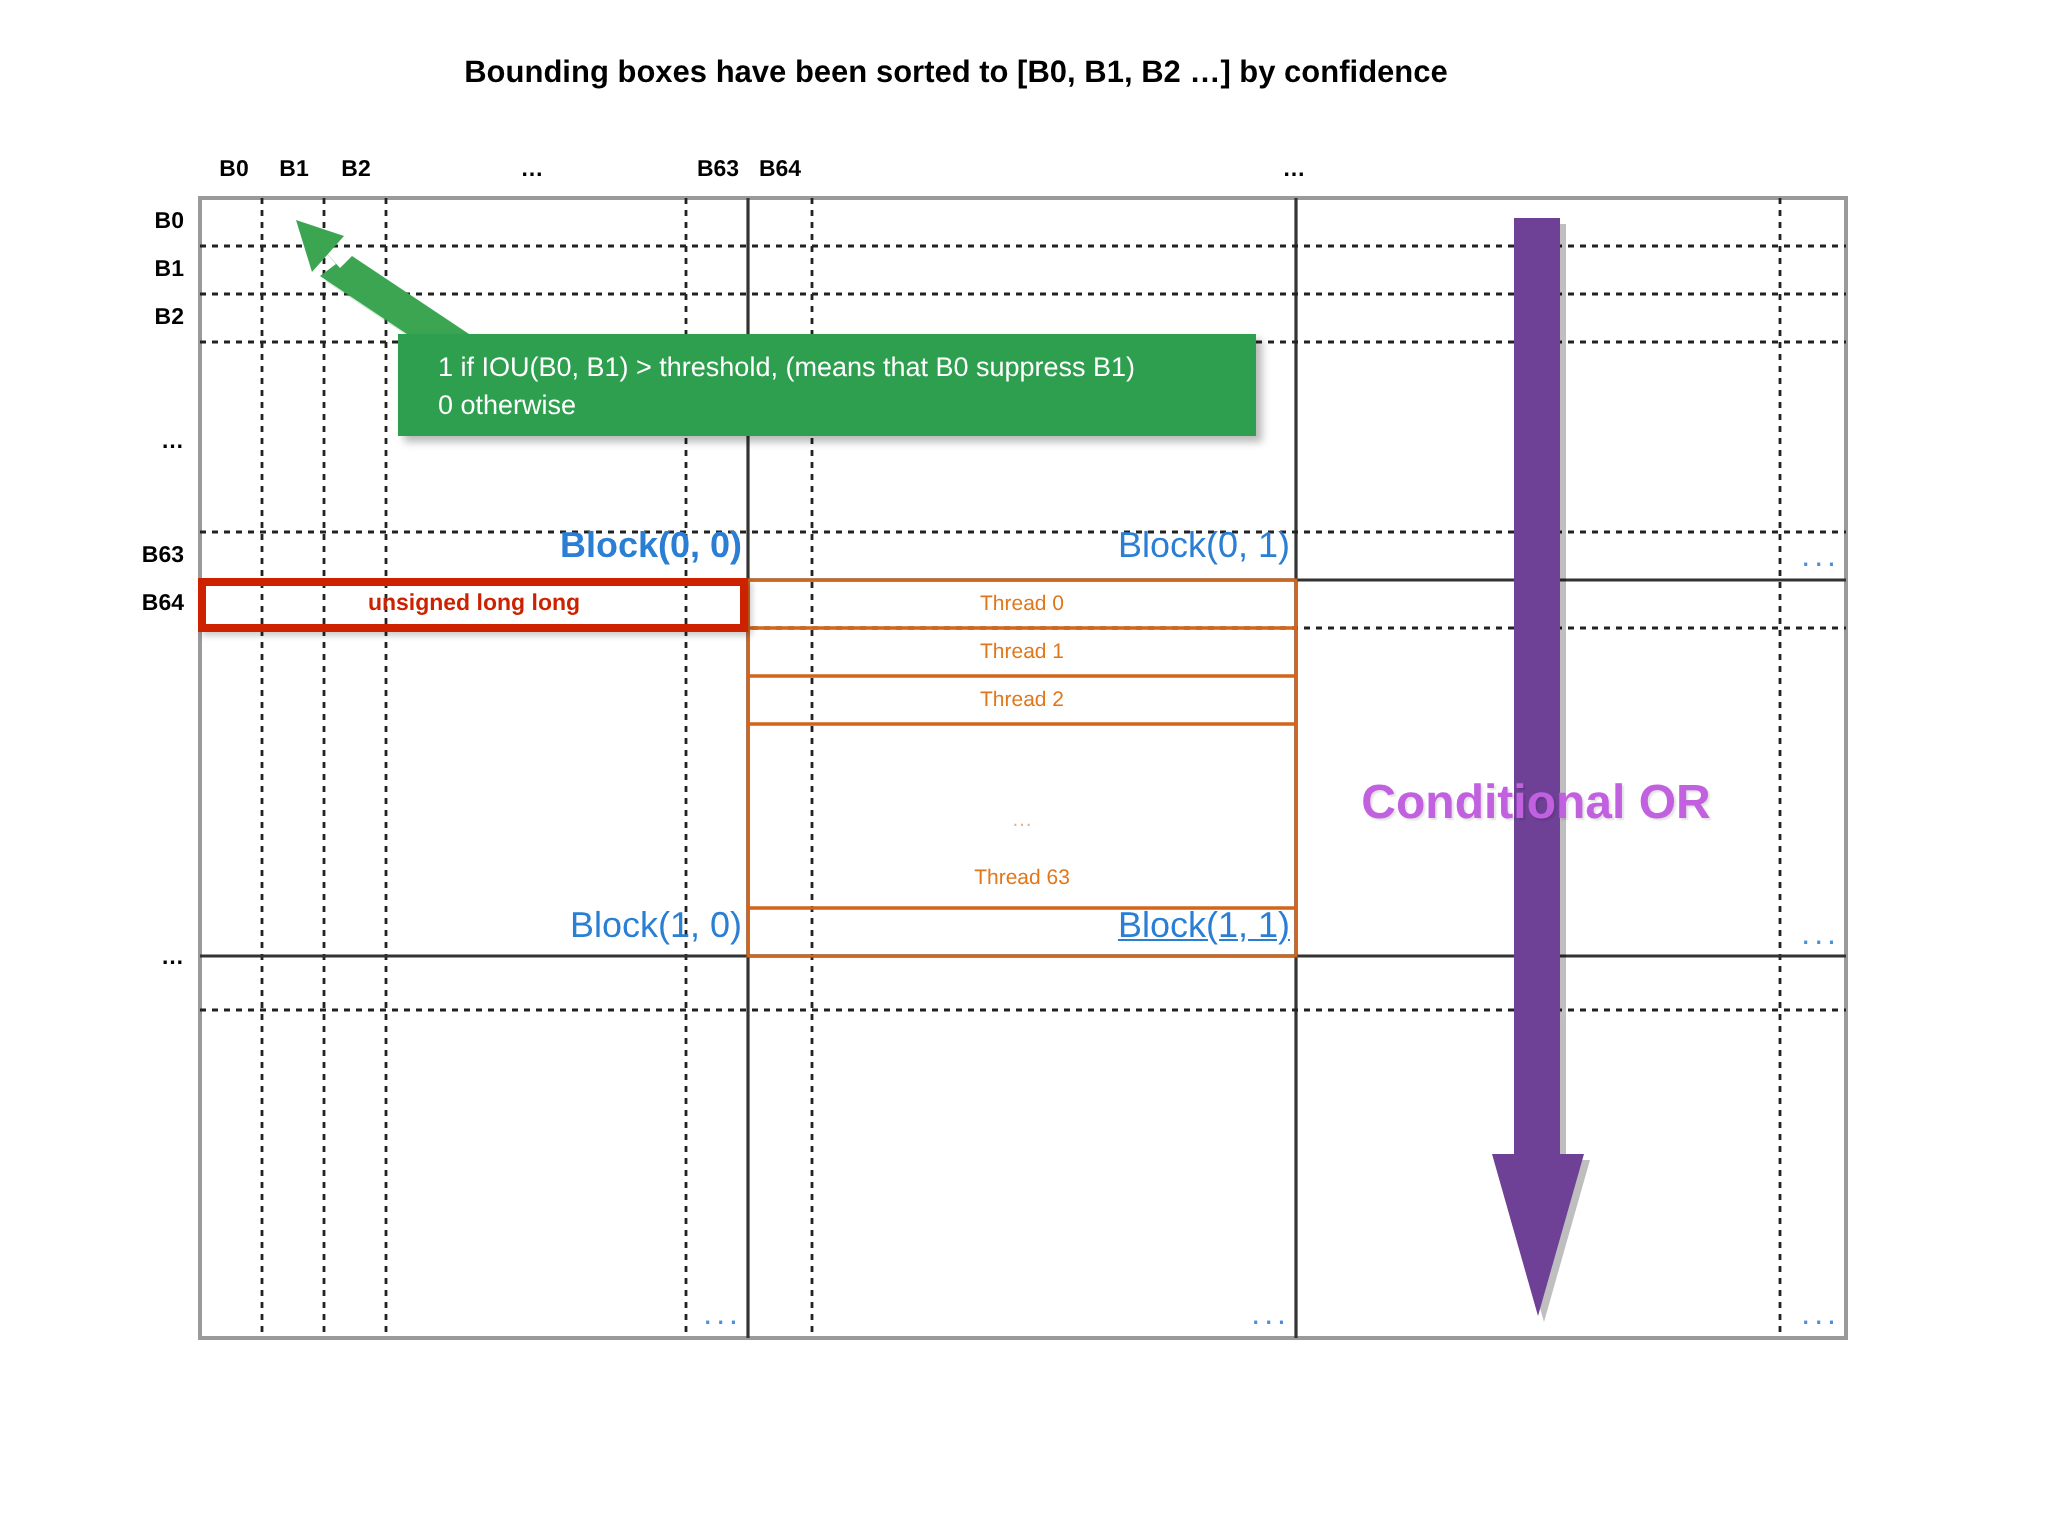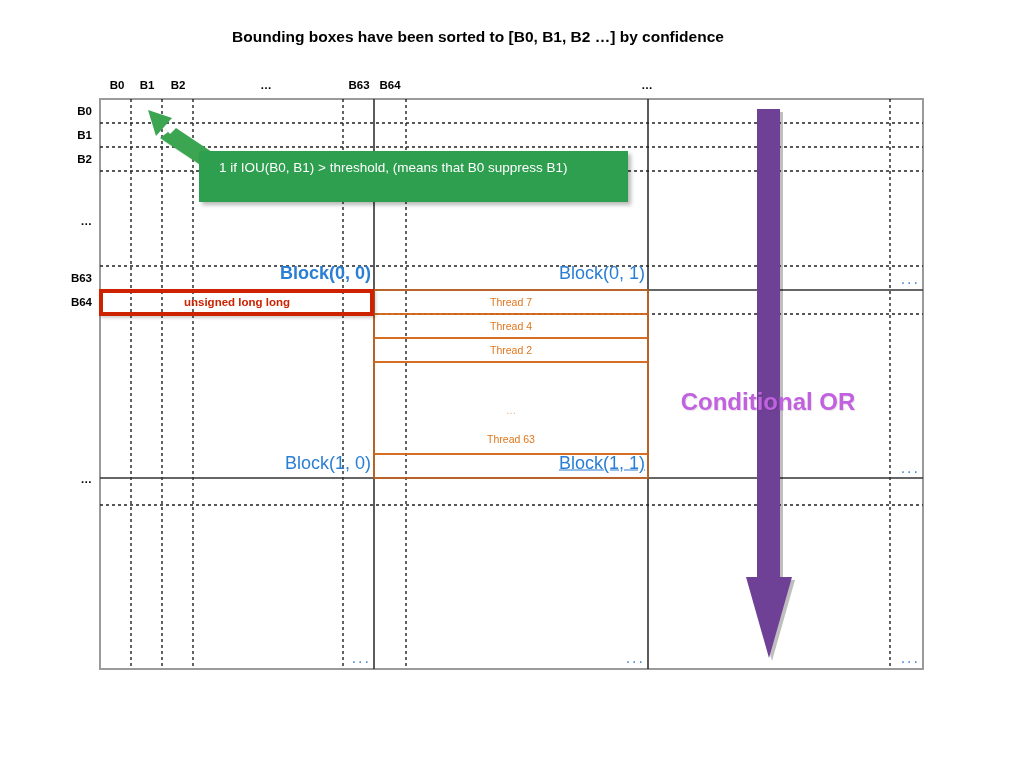--- a/index.html
+++ b/index.html
@@ -198,28 +198,29 @@
   <div class="blocklabel" style="left:645px; top:273px;">Block(0, 1)</div>
   <div class="blocklabel" style="left:371px; top:463px;">Block(1, 0)</div>
   <div class="blocklabel" style="left:645px; top:463px;text-decoration:underline;">Block(1, 1)</div>
 
   <div class="ellipsis-blue" style="left:920px; top:279px;">...</div>
   <div class="ellipsis-blue" style="left:920px; top:468px;">...</div>
   <div class="ellipsis-blue" style="left:371px; top:658px;">...</div>
   <div class="ellipsis-blue" style="left:645px; top:658px;">...</div>
   <div class="ellipsis-blue" style="left:920px; top:658px;">...</div>
 
-  <div class="threadlabel" style="left:511px; top:302px;">Thread 7</div>
-  <div class="threadlabel" style="left:511px; top:326px;">Thread 4</div>
+  <div class="threadlabel" style="left:511px; top:302px;">Thread 0</div>
+  <div class="threadlabel" style="left:511px; top:326px;">Thread 1</div>
   <div class="threadlabel" style="left:511px; top:350px;">Thread 2</div>
   <div class="threadlabel" style="left:511px; top:410px; color:#edb082;">…</div>
   <div class="threadlabel" style="left:511px; top:439px;">Thread 63</div>
 
-  <div class="greenbox" style="left:199px; top:151px; width:429px; height:51px;padding-left:20px;">
+  <div class="greenbox" style="left:199px; top:167px; width:429px; height:51px;padding-left:20px;">
     <div>1 if IOU(B0, B1) &gt; threshold, (means that B0 suppress B1)</div>
+    <div>0 otherwise</div>
   </div>
 
   <div class="redbox" style="left:99px; top:289px; width:275px; height:27px;"></div>
   <div class="redlabel" style="left:237px; top:302px;">unsigned long long</div>
 
   <div class="condor-text" style="left:768px; top:402px;">Conditional OR</div>
 
 </div>
 
 </body></html>

